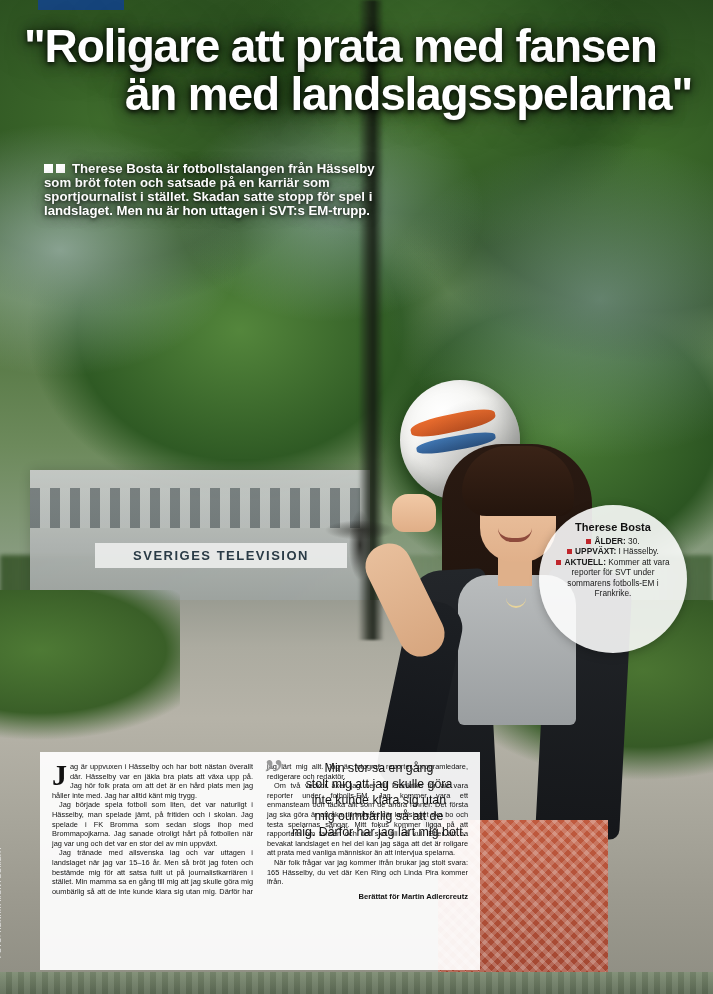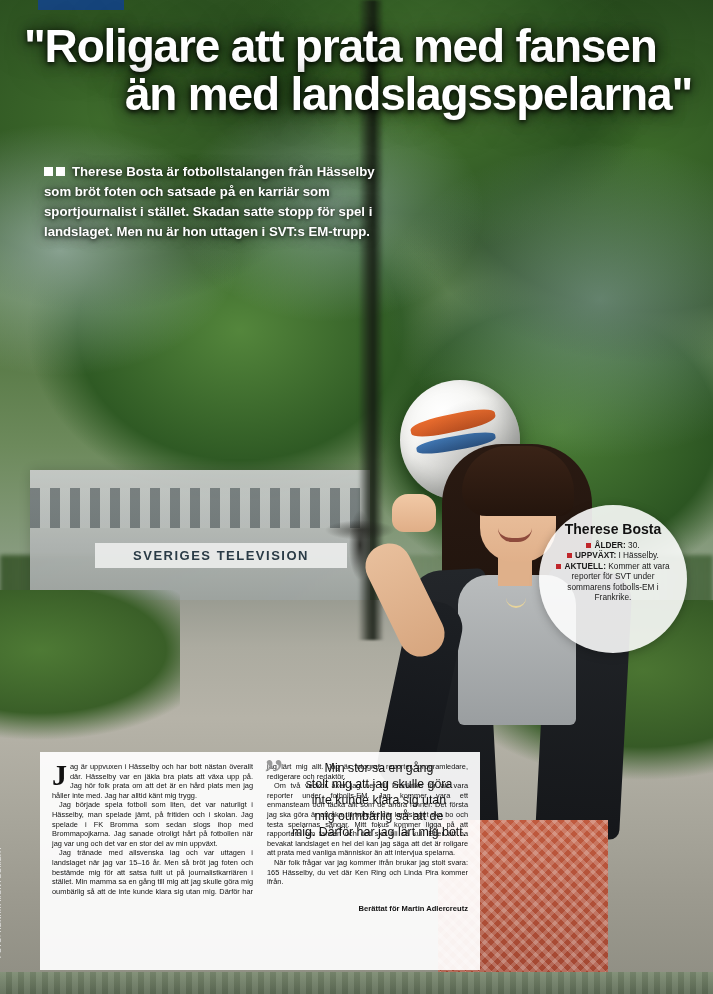--- a/index.html
+++ b/index.html
@@ -256,21 +256,21 @@
   }
   .headline-line.l2 { text-align: right; }
 
   
   .standfirst {
     position: absolute;
     left: 44px; top: 162px;
     width: 350px;
     color: #ffffff;
     font-size: 13.2px;
-    line-height: 20px;
+    line-height: 14px;
     font-weight: bold;
     text-shadow: 0 1px 4px rgba(0,0,0,.9), 0 0 14px rgba(0,0,0,.7);
   }
   .sq {
     display: inline-block;
     width: 9px; height: 9px;
     background: #ffffff;
     margin-right: 3px;
     vertical-align: baseline;
   }
@@ -282,21 +282,21 @@
     left: 539px; top: 505px;
     width: 148px; height: 148px;
     border-radius: 50%;
     background: rgba(255,255,255,.88);
     padding: 16px 16px 10px 16px;
     text-align: center;
     box-shadow: 0 2px 10px rgba(0,0,0,.25);
   }
   .fact-name {
     font-weight: bold;
-    font-size: 14px;
+    font-size: 11px;
     color: #111;
     margin-bottom: 3px;
   }
   .fact-item {
     font-size: 8.3px;
     line-height: 10.4px;
     color: #1a1a1a;
     text-align: center;
   }
   .fact-item .bullet {
@@ -331,21 +331,21 @@
     font-size: 30px;
     line-height: 25px;
     font-weight: bold;
     padding-right: 3px;
     font-family: "Liberation Serif", serif;
   }
   .byline {
     font-weight: bold;
     font-size: 7.6px;
     text-align: right;
-    margin-top: 17px;
+    margin-top: 5px;
   }
 
   
   .pullquote {
     position: absolute;
     left: 258px; top: 756px;
     width: 222px;
     text-align: center;
     font-size: 12.4px;
     line-height: 16px;

